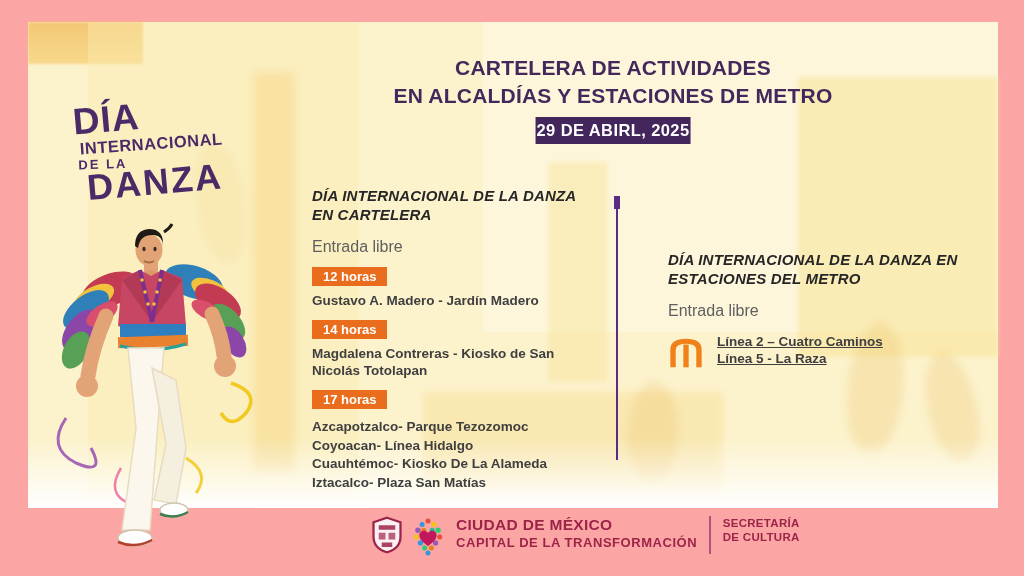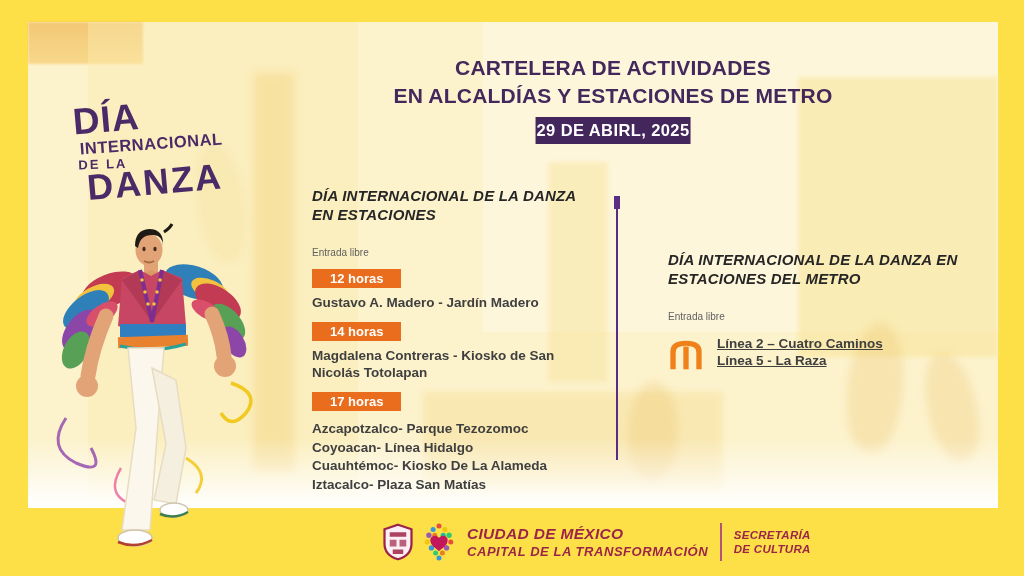--- a/index.html
+++ b/index.html
@@ -1,17 +1,17 @@
 <!DOCTYPE html>
 <html><head>
 <meta charset="utf-8">
 <style>
   html,body{margin:0;padding:0;background:#e9e9e9;}
   .page{
-    position:relative;width:1024px;height:576px;background:#fde047;
+    position:relative;width:1024px;height:576px;background:#fca5a5;
     font-family:"Liberation Sans",sans-serif;overflow:hidden;margin:0 auto;
   }
   
   .canvas{position:absolute;left:28px;top:22px;width:970px;height:486px;background:#fcf2cc;}
   .patch{position:absolute;}
   .p1{left:0;top:0;width:115px;height:42px;background:linear-gradient(180deg,#f2bd60,#f7d37c);opacity:.8;filter:blur(1px);}
   .p2{left:60px;top:0;width:270px;height:486px;background:#fbeab0;opacity:.45;}
   .p3{left:455px;top:0;width:515px;height:310px;background:#fdf7dd;opacity:.85;}
   .p4{left:770px;top:55px;width:200px;height:280px;background:#f9e69c;opacity:.6;filter:blur(2px);}
   .p5{left:395px;top:370px;width:300px;height:100px;background:#f8e09a;opacity:.5;filter:blur(3px);}
@@ -34,36 +34,36 @@
   .logo{position:absolute;left:74px;top:104px;color:#4b2a68;font-weight:bold;transform:rotate(-2deg);}
   .logo .l1{font-size:37px;line-height:32px;letter-spacing:1px;transform:rotate(-3deg);}
   .logo .l2{font-size:16.5px;line-height:20px;letter-spacing:.5px;margin-left:6px;transform:rotate(-2deg);}
   .logo .l3{font-size:13px;line-height:13px;margin-left:4px;letter-spacing:2px;}
   .logo .l4{font-size:36px;line-height:34px;letter-spacing:2px;margin-left:12px;transform:rotate(-3deg);}
   .logo div{transform-origin:left center;}
   
   .col-alcaldias{position:absolute;left:312px;top:186px;width:284px;}
   .col-metro{position:absolute;left:668px;top:250px;width:290px;}
   .col-head{font-size:15px;font-weight:bold;font-style:italic;color:#262626;line-height:19px;letter-spacing:.2px;}
-  .entrada{font-size:10px;color:#5f5f5f;margin-top:23px;}
+  .entrada{font-size:16px;color:#5f5f5f;margin-top:14px;}
   .sched-block{margin-top:11px;}
   .time-badge{display:inline-block;background:#ea6d1d;color:#ffffff;
-    font-size:13px;font-weight:bold;padding:2px 18px;}
+    font-size:13px;font-weight:bold;padding:2px 11px;}
   .sched-item{font-size:13.5px;font-weight:bold;color:#3f3f3f;line-height:17px;margin-top:6px;}
   .loc-list{margin-top:9px;}
   .loc-list div{font-size:13.5px;font-weight:bold;color:#3f3f3f;line-height:18.5px;}
   
   .divider{position:absolute;left:616px;top:196px;width:1.5px;height:264px;background:#5b2c83;}
   .divider .cap{position:absolute;left:-2px;top:0;width:5.5px;height:13px;background:#5b2c83;}
   
   .metro-row{display:flex;margin-top:14px;align-items:flex-start;}
   .metro-logo{flex:0 0 auto;margin-right:13px;margin-top:2px;}
   .metro-lines div{font-size:13.5px;font-weight:bold;color:#3f3f3f;line-height:16.5px;text-decoration:underline;}
   
-  .footer{position:absolute;left:383px;top:516px;height:52px;display:flex;align-items:center;font-style:italic;}
+  .footer{position:absolute;left:372px;top:516px;height:52px;display:flex;align-items:flex-start;}
   .crest{margin-right:9px;}
   .emblem{margin-right:11px;}
   .city-block{color:#9d2449;margin-right:12px;}
   .city-name{font-size:15.5px;font-weight:bold;letter-spacing:.3px;}
   .city-tagline{font-size:13px;font-weight:bold;letter-spacing:.55px;margin-top:1px;}
   .foot-divider{width:1.5px;height:38px;background:#b3537a;margin-right:12px;}
   .secretary{color:#9d2449;font-size:11.5px;font-weight:bold;line-height:14px;letter-spacing:.3px;}
 </style>
 </head>
 <body>
@@ -161,21 +161,21 @@
     <path d="M99,28 Q99,12 113,11 Q128,11 127,28 Q127,18 118,17 Q104,16 102,30 Z" fill="#1f1a16"></path>
     <path d="M128,14 q6,-4 8,-8" stroke="#1f1a16" stroke-width="3" fill="none"></path>
     <ellipse cx="108" cy="31" rx="1.6" ry="2.2" fill="#402c1e"></ellipse>
     <ellipse cx="119" cy="31" rx="1.6" ry="2.2" fill="#402c1e"></ellipse>
     <path d="M108,43 q5,3 10,0" stroke="#a86b3e" stroke-width="2" fill="none"></path>
   </svg>
 
   <div class="col-alcaldias">
     <div class="col-head">
       <div>DÍA INTERNACIONAL DE LA DANZA</div>
-      <div>EN ESTACIONES</div>
+      <div>EN CARTELERA</div>
     </div>
     <div class="entrada">Entrada libre</div>
 
     <div class="sched-block">
       <span class="time-badge">12 horas</span>
       <div class="sched-item">Gustavo A. Madero - Jardín Madero</div>
     </div>
 
     <div class="sched-block">
       <span class="time-badge">14 horas</span>

